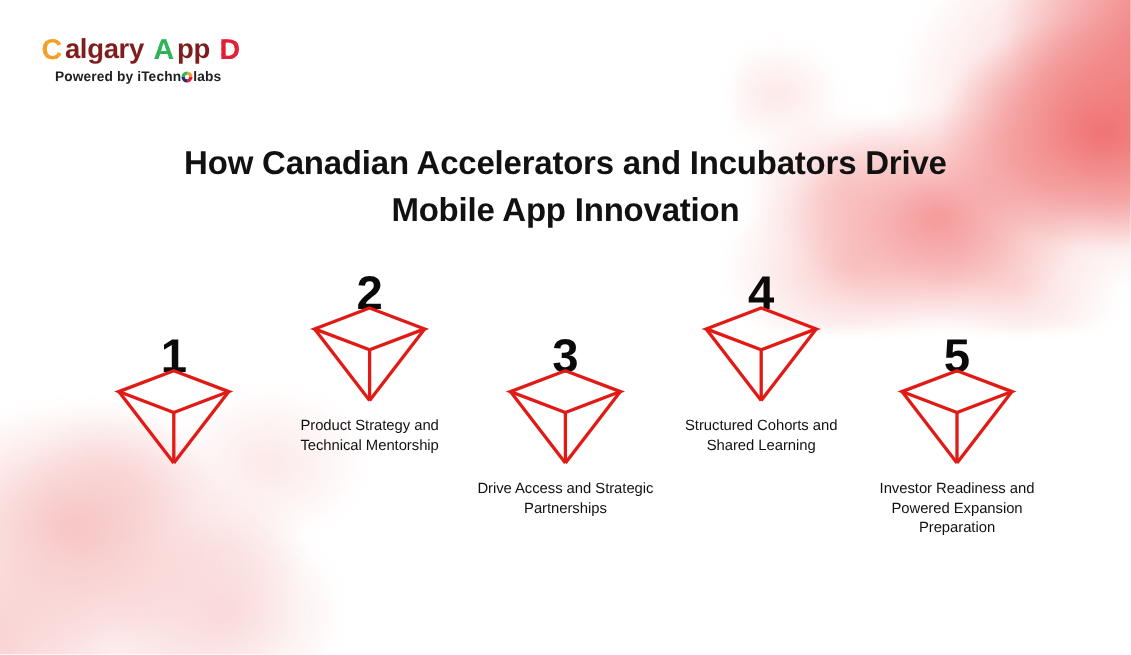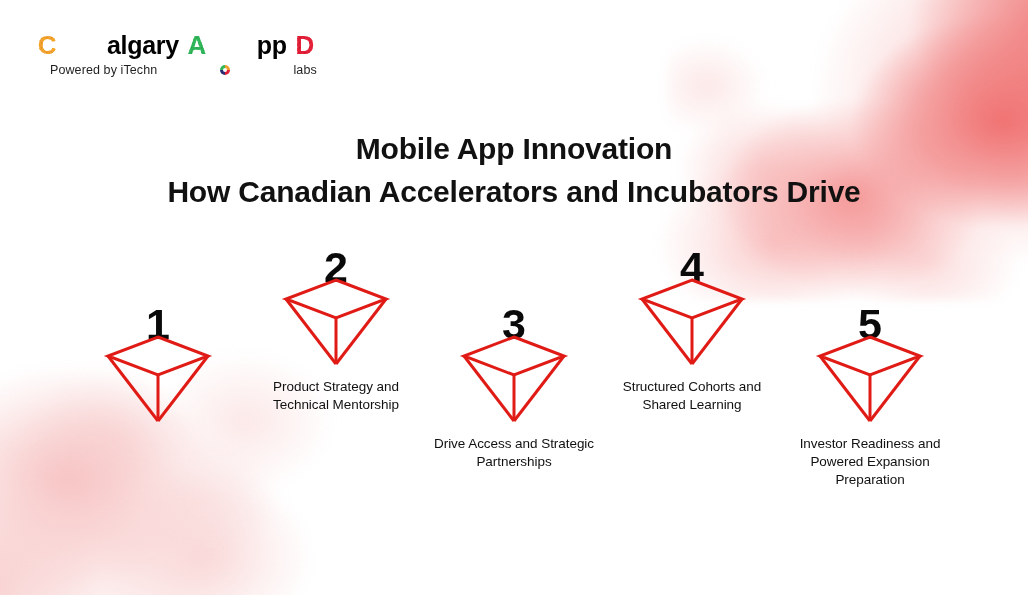--- a/index.html
+++ b/index.html
@@ -73,21 +73,21 @@
   .wordmark {
     font-size: 25px;
     font-weight: 800;
     letter-spacing: -.3px;
     line-height: 1;
     white-space: nowrap;
     color: #2b2b72;
     display: flex;
     align-items: center;
   }
-  .wm-text { color: #000000; margin-left: 48px; }
+  .wm-text { color: #7f1d1d; }
 
   
   .hex-letter {
     position: relative;
     display: inline-block;
     width: 22px;
     height: 26px;
     margin-right: 1px;
     vertical-align: -4px;
   }
@@ -120,28 +120,28 @@
   .hex-d .glyph {
     background-image:
       radial-gradient(circle at 50% 50%, #e8233c 0 1.7px, rgba(232,35,60,0) 1.9px),
       radial-gradient(circle at 0% 0%, #cf1630 0 1.5px, rgba(207,22,48,0) 1.7px),
       linear-gradient(#e12037, #e12037);
   }
 
   .tagline {
     margin-top: 5px;
     font-size: 12.5px;
-    font-weight: 400;
+    font-weight: 700;
     color: #1f1f1f;
     letter-spacing: .1px;
     text-align: center;
     white-space: nowrap;
     display: flex;
     align-items: center;
-    justify-content: space-between;
+    justify-content: flex-start;
     padding-left: 14px;
   }
   .ring-o {
     display: inline-block;
     width: 10px; height: 10px;
     border-radius: 50%;
     margin: 0 .5px;
     vertical-align: -1px;
     background:
       conic-gradient(#f0a030 0 25%, #e12037 0 50%, #2b2b72 0 75%, #31b659 0 100%);
@@ -256,22 +256,22 @@
       </span>
     </div>
     <div class="tagline">
       <span>Powered by iTechn</span>
         <span class="ring-o"></span>
         <span>labs</span>
     </div>
   </div>
 
   <div id="title">
+    <div>How Canadian Accelerators and Incubators Drive</div>
     <div>Mobile App Innovation</div>
-    <div>How Canadian Accelerators and Incubators Drive</div>
   </div>
 
   <div id="steps">
       <div class="step down">
         <div class="icon-wrap">
           <div class="step-number">1</div>
           <svg class="pyramid" viewBox="0 0 110 90">
             <g fill="none" stroke="#e01b16" stroke-width="3" stroke-linejoin="miter" stroke-linecap="butt">
               <path d="M55 4 L105 23 L55 42 L5 23 Z"></path>
               <path d="M5 23 L55 88"></path>

